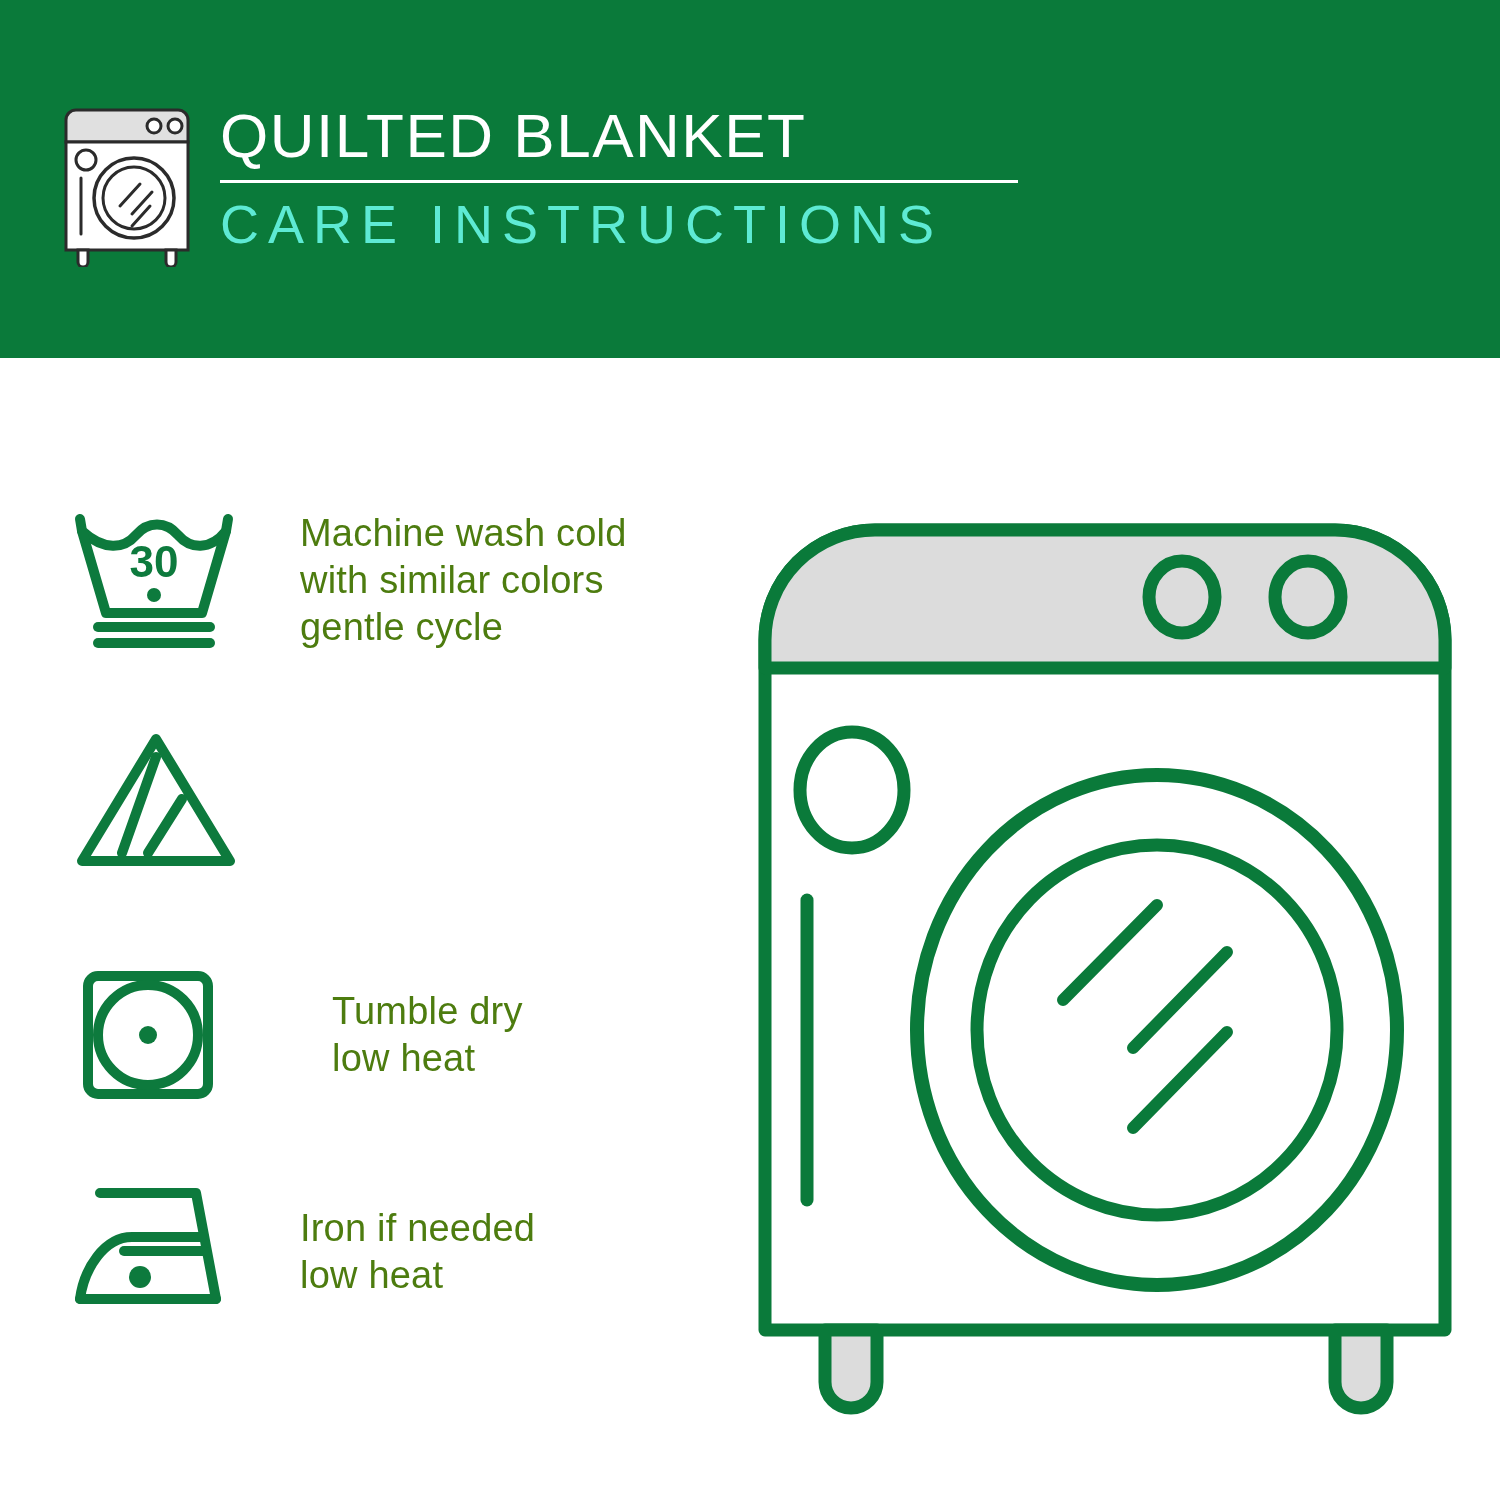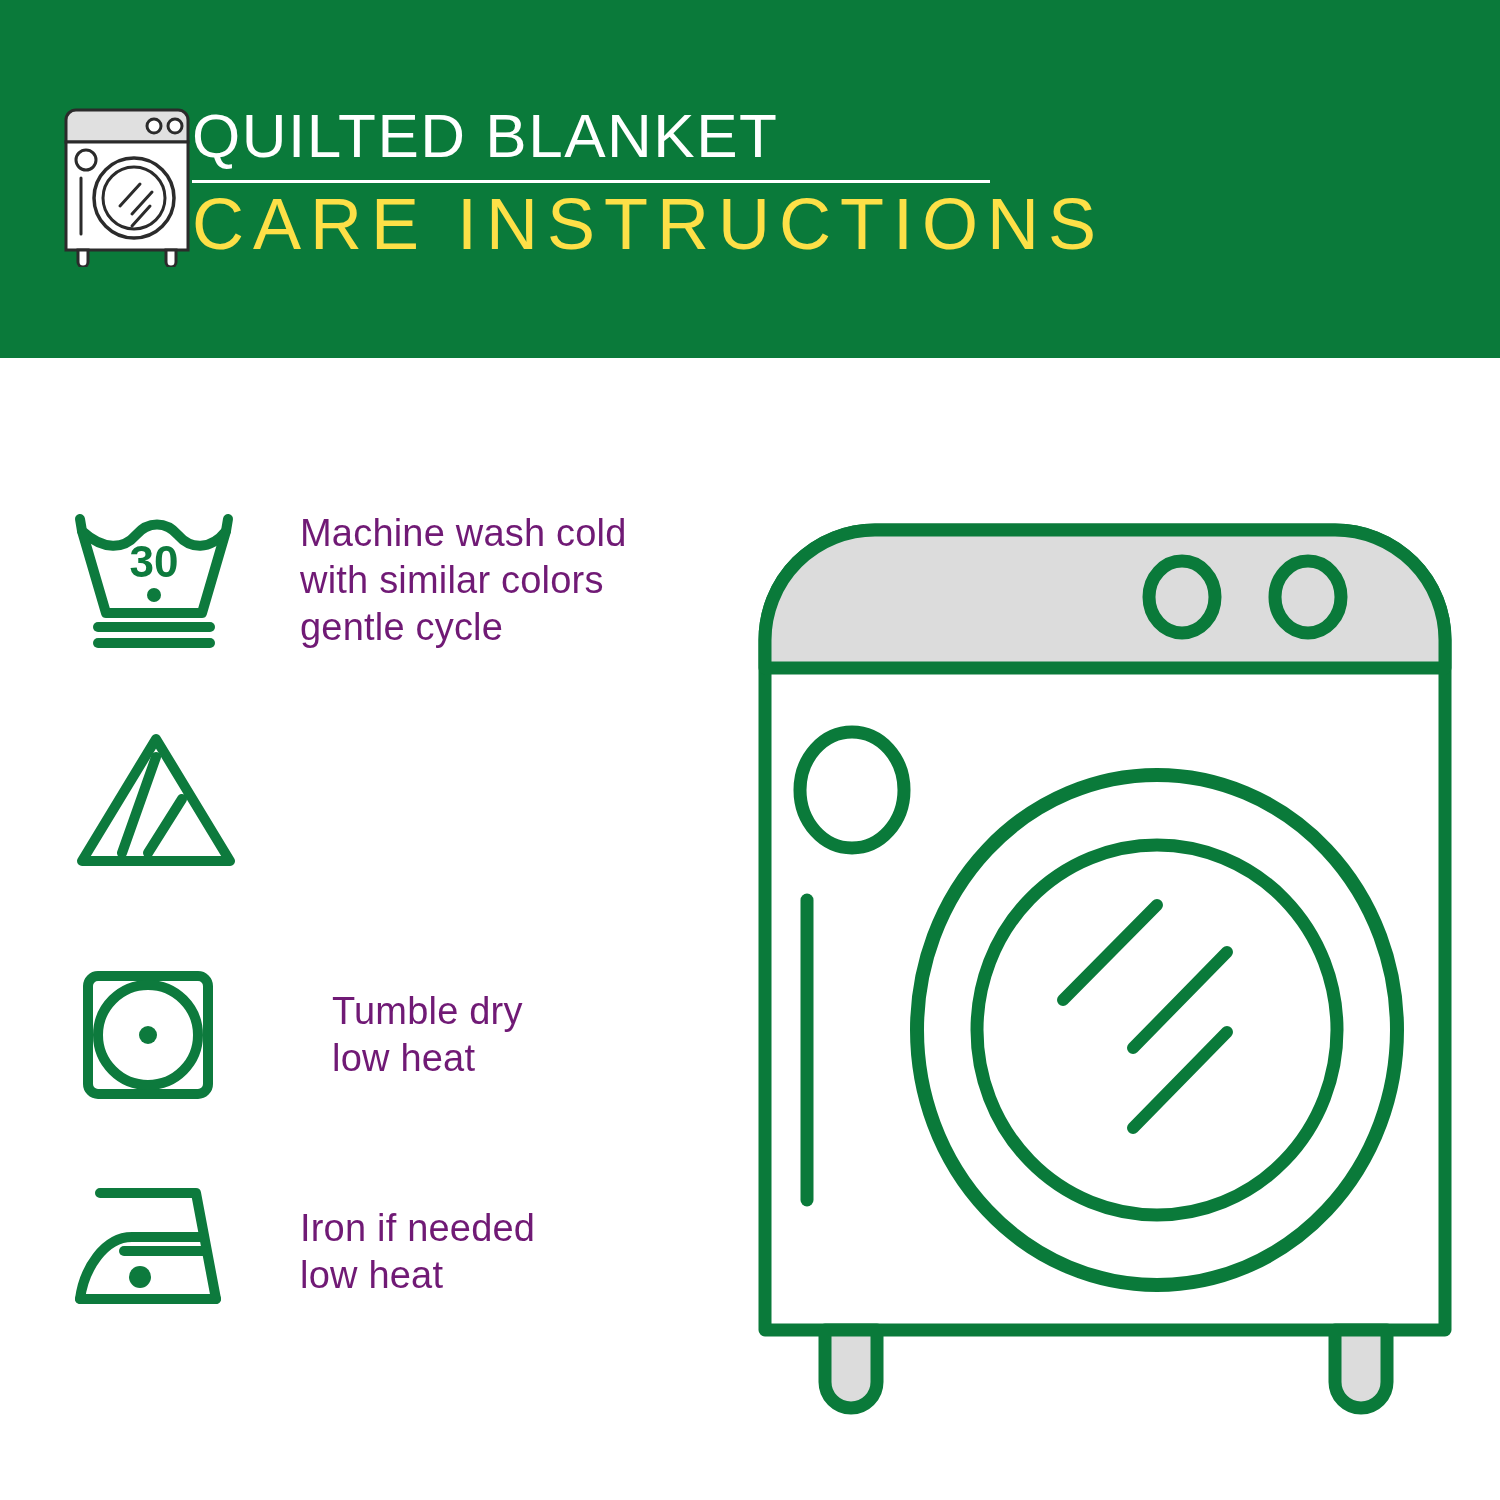--- a/index.html
+++ b/index.html
@@ -36,40 +36,41 @@
     display: flex;
     align-items: flex-start;
   }
   .brand-icon {
     width: 130px;
     height: 165px;
     flex: 0 0 auto;
     margin-top: 2px;
   }
   .title-block {
+    margin-left: 28px;
     padding-top: 4px;
   }
   .title-main {
     color: #ffffff;
     font-size: 62px;
     line-height: 64px;
     font-weight: 300;
     letter-spacing: 1.5px;
     white-space: nowrap;
     font-family: "Liberation Sans", sans-serif;
   }
   .title-rule {
     width: 798px;
     height: 3px;
     background: #ffffff;
     margin: 12px 0 10px 0;
   }
   .title-sub {
-    color: #fde047;
-    font-size: 72px;
+    color: #5eead4;
+    font-size: 54px;
     line-height: 62px;
     font-weight: 300;
     letter-spacing: 9px;
     white-space: nowrap;
     font-family: "Liberation Sans", sans-serif;
   }
 
   
   .care-list {
     position: absolute;
@@ -91,21 +92,21 @@
 
   .sym {
     flex: 0 0 auto;
     width: 190px;
     display: flex;
     justify-content: flex-start;
   }
   .care-text {
     font-size: 38px;
     line-height: 47px;
-    color: #701a75;
+    color: #4d7c0f;
     font-weight: 400;
     letter-spacing: 0.2px;
     font-family: "Liberation Sans", sans-serif;
     white-space: pre-line;
     margin-left: 40px;
   }
 
   
   .machine-wrap {
     position: absolute;

